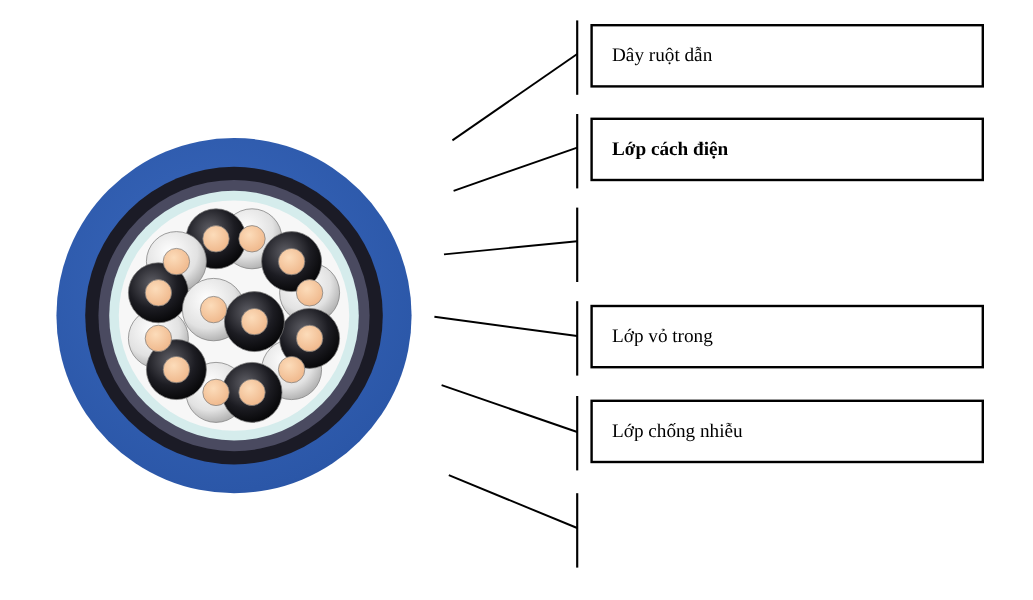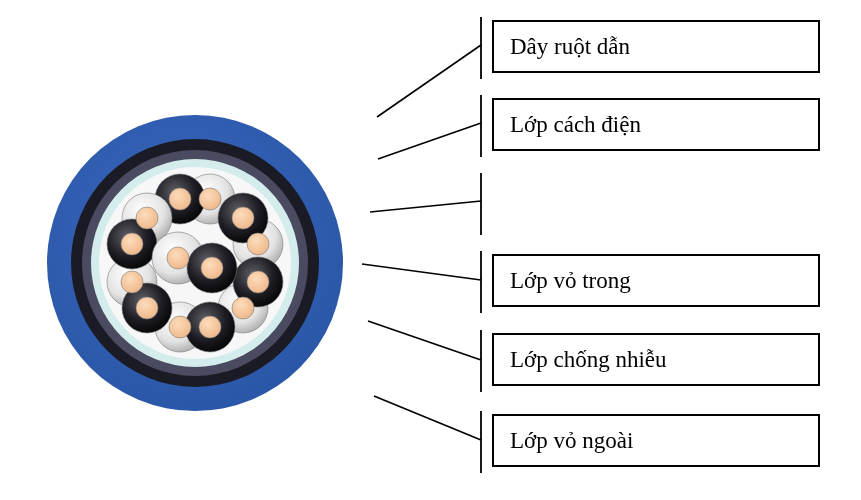--- a/index.html
+++ b/index.html
@@ -23,27 +23,27 @@
   .label-box {
     position: absolute;
     left: 492px;
     width: 328px;
     height: 53px;
     border: 2px solid #000000;
     box-sizing: border-box;
     display: flex;
     align-items: center;
     padding-left: 16px;
-    font-size: 23px;
+    font-size: 16px;
     color: #000000;
     background: #ffffff;
     text-align: center;
   }
   .label-1 { top: 20px; }
-  .label-2 { top: 98px; }
+  .label-2 { top: 98px; font-weight: bold; }
   .label-3 { top: 176px; }
   .label-4 { top: 254px; }
   .label-5 { top: 333px; }
   .label-6 { top: 414px; }
 </style>
 </head>
 <body>
 
 <div class="stage">
 
@@ -140,17 +140,14 @@
   </div>
   <div class="label-box label-2">
     <span>Lớp cách điện</span>
   </div>
   <div class="label-box label-5">
     <span>Lớp chống nhiễu</span>
   </div>
   <div class="label-box label-4">
     <span>Lớp vỏ trong</span>
   </div>
-  <div class="label-box label-6">
-    <span>Lớp vỏ ngoài</span>
-  </div>
 
 </div>
 
 </body></html>

